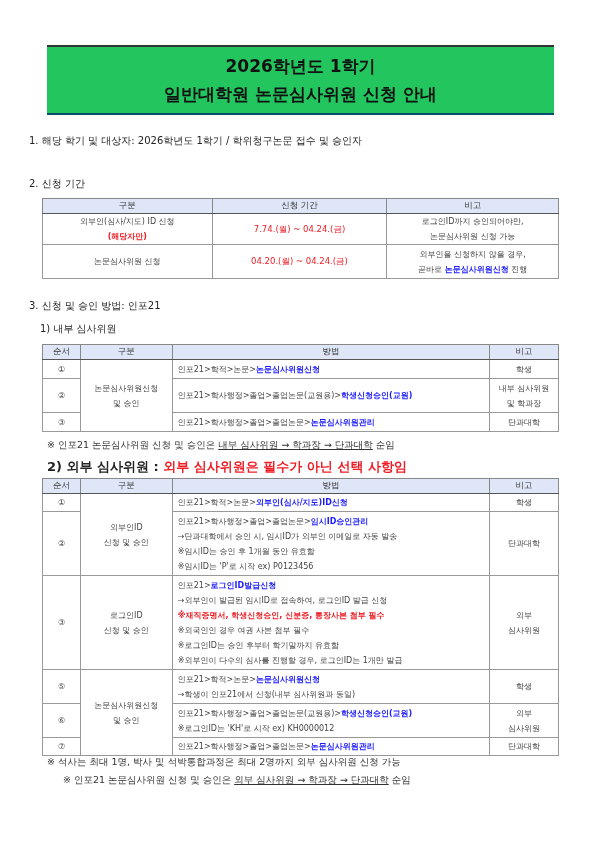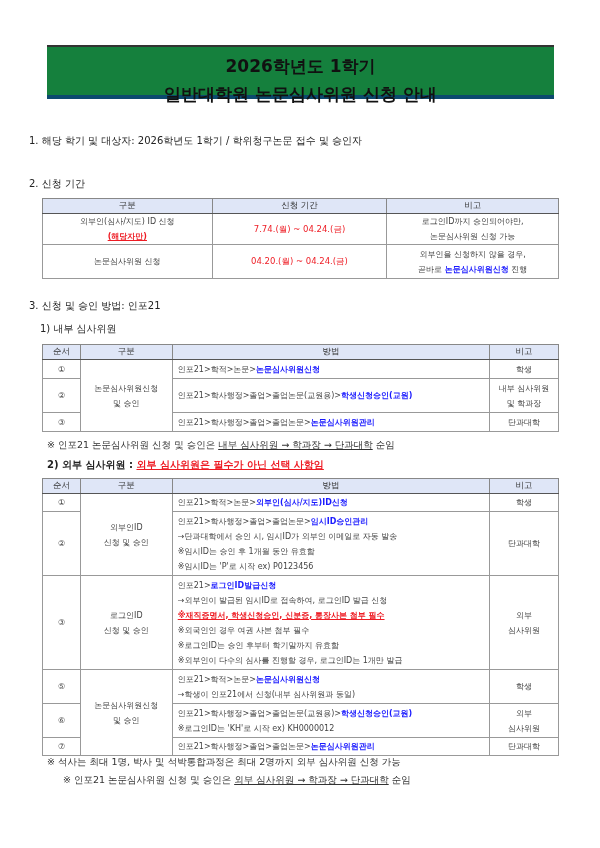--- a/index.html
+++ b/index.html
@@ -5,48 +5,48 @@
   * { box-sizing: border-box; margin: 0; padding: 0; }
   html, body { width: 600px; height: 848px; background: #ffffff; }
   body {
     font-family: "DejaVu Sans", "Liberation Sans", sans-serif;
     color: #222222;
     position: relative;
     overflow: hidden;
   }
   .title-box {
     position: absolute;
-    left: 47px; top: 45px; width: 507px; height: 54px;
-    background: #15803d;
+    left: 47px; top: 45px; width: 507px; height: 70px;
+    background: #22c55e;
     border-top: 2px solid #333333;
-    border-bottom: 4px solid #0c4a6e;
+    border-bottom: 2px solid #0c4a6e;
     text-align: center;
   }
   .title-line1 {
     font-size: 17px; font-weight: bold; color: #111;
     margin-top: 6px; line-height: 26px;
   }
   .title-line2 {
     font-size: 17px; font-weight: bold; color: #111;
     line-height: 30px;
   }
   .heading {
     position: absolute;
     font-size: 10px; color: #222;
   }
   .sub-heading {
     position: absolute;
-    font-size: 10px; color: #222; font-weight: bold;
+    font-size: 13px; color: #222; font-weight: bold;
   }
   .note {
     position: absolute;
     font-size: 9.5px; color: #333;
   }
   .u { text-decoration: underline; }
-  .red { color: #ee1c24; text-decoration: underline; }
+  .red { color: #ee1c24; }
   .blue { color: #1a1aff; font-weight: bold; }
   .bold { font-weight: bold; }
 
   table.tbl {
     position: absolute;
     border-collapse: collapse;
     font-size: 8px;
     color: #444;
     padding-left: 11px;
   }

